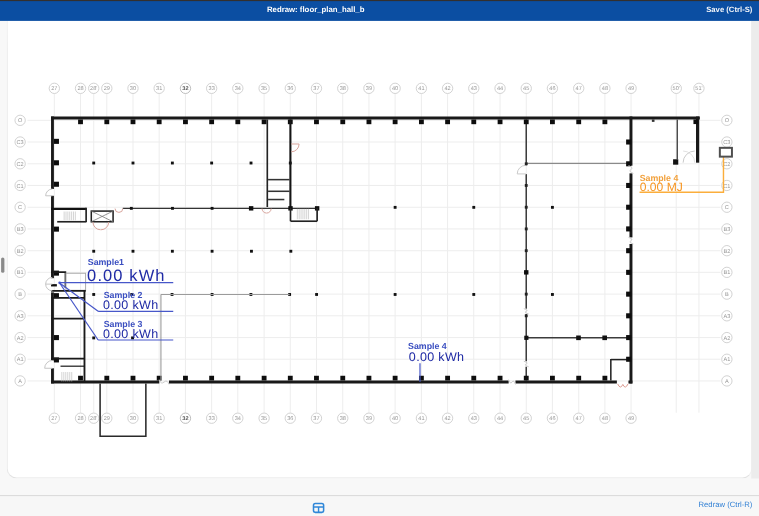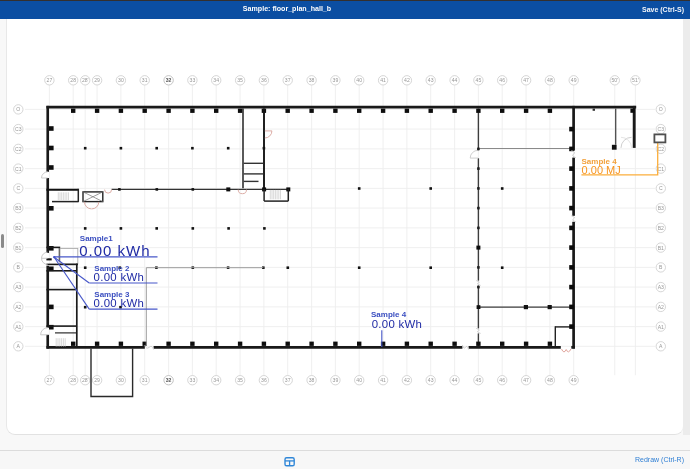--- a/index.html
+++ b/index.html
@@ -438,21 +438,21 @@
 <text x="371.7" y="328.1" font-family="&quot;Liberation Sans&quot;,sans-serif" font-size="11.4" fill="#1f2aa5" font-weight="normal" text-anchor="start" letter-spacing="0.3">0.00 kWh</text>
 <line x1="381.8" y1="330.3" x2="381.8" y2="347.0" stroke="#4757c9" stroke-width="1.1" stroke-linecap="butt"></line>
 <text x="581.5" y="164.1" font-family="&quot;Liberation Sans&quot;,sans-serif" font-size="8.0" fill="#f2a13c" font-weight="bold" text-anchor="start">Sample 4</text>
 <text x="581.6" y="174.0" font-family="&quot;Liberation Sans&quot;,sans-serif" font-size="11.0" fill="#f7941e" font-weight="normal" text-anchor="start">0.00 MJ</text>
 <path d="M 581.4 174.8 L 657.7 174.8 L 657.7 142.6" fill="none" stroke="#fbae3c" stroke-width="1.3"></path>
 <rect x="654.4" y="134.4" width="11.0" height="8.0" fill="#ffffff" stroke="#4f4f4f" stroke-width="1.8"></rect>
 </svg>
 <div class="lthumb"></div>
 <div class="vscroll"></div>
 <div class="topbar">
-  <div class="title">Sample: floor_plan_hall_b</div>
+  <div class="title">Redraw: floor_plan_hall_b</div>
   <div class="save">Save (Ctrl-S)</div>
 </div>
 <div class="botbar">
   <svg width="14" height="14" style="position:absolute;left:283px;top:5px;">
     <rect x="2" y="1.8" width="9.2" height="8" rx="1.6" fill="none" stroke="#3087d8" stroke-width="1.4"></rect>
     <line x1="2" y1="4.9" x2="11.2" y2="4.9" stroke="#3087d8" stroke-width="1.3"></line>
     <line x1="6.6" y1="4.9" x2="6.6" y2="9.8" stroke="#3087d8" stroke-width="1.3"></line>
   </svg>
   <div class="redraw">Redraw (Ctrl-R)</div>
 </div>

